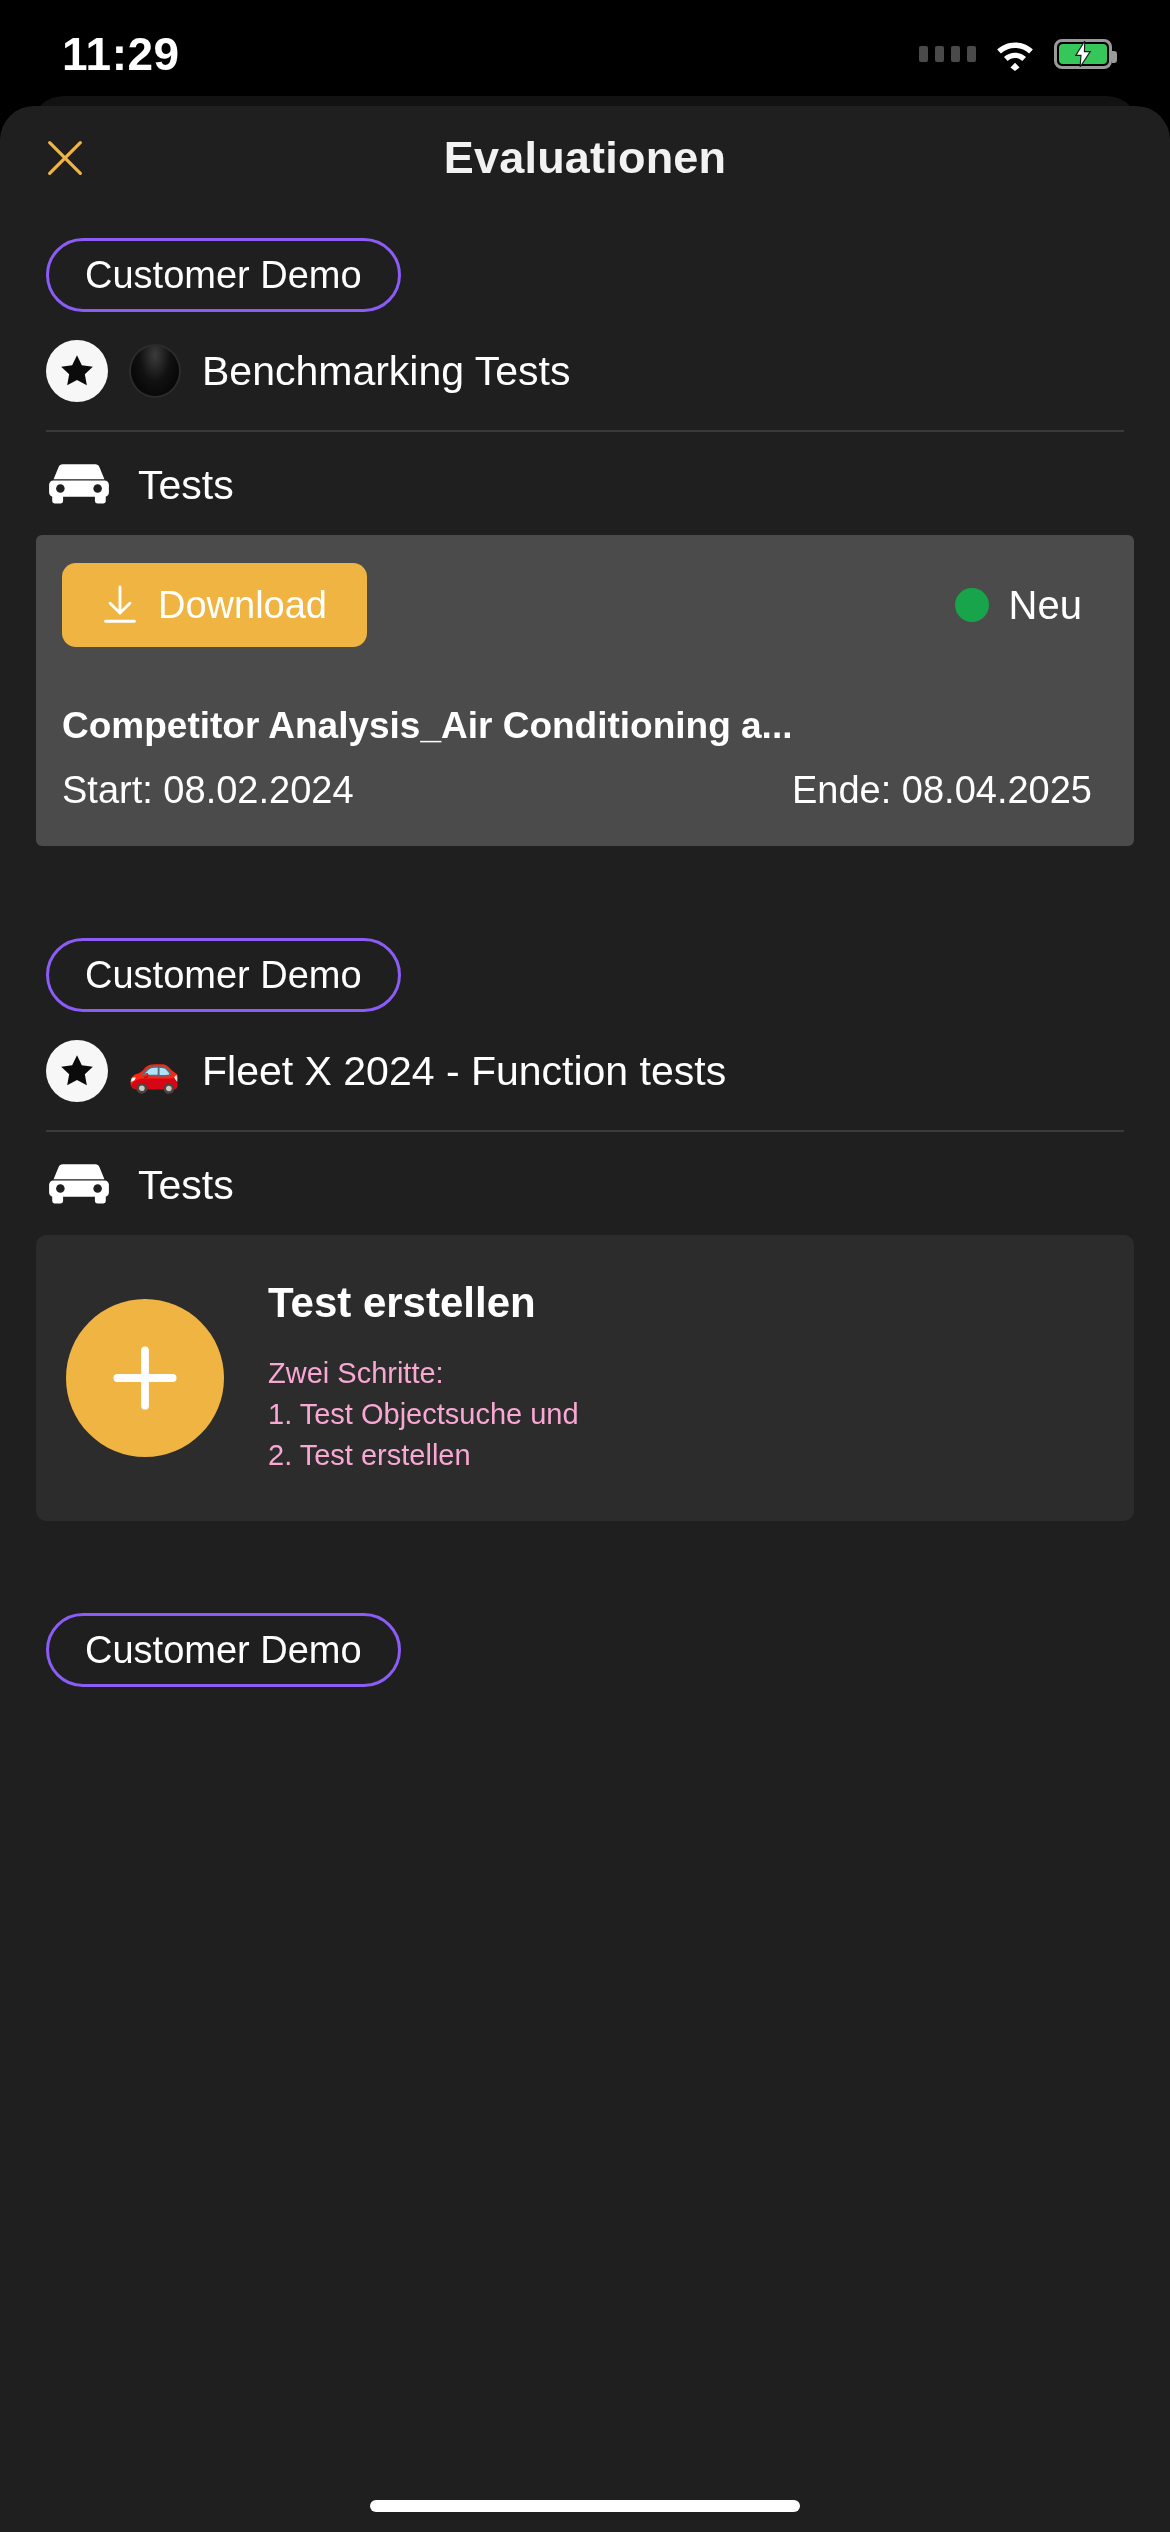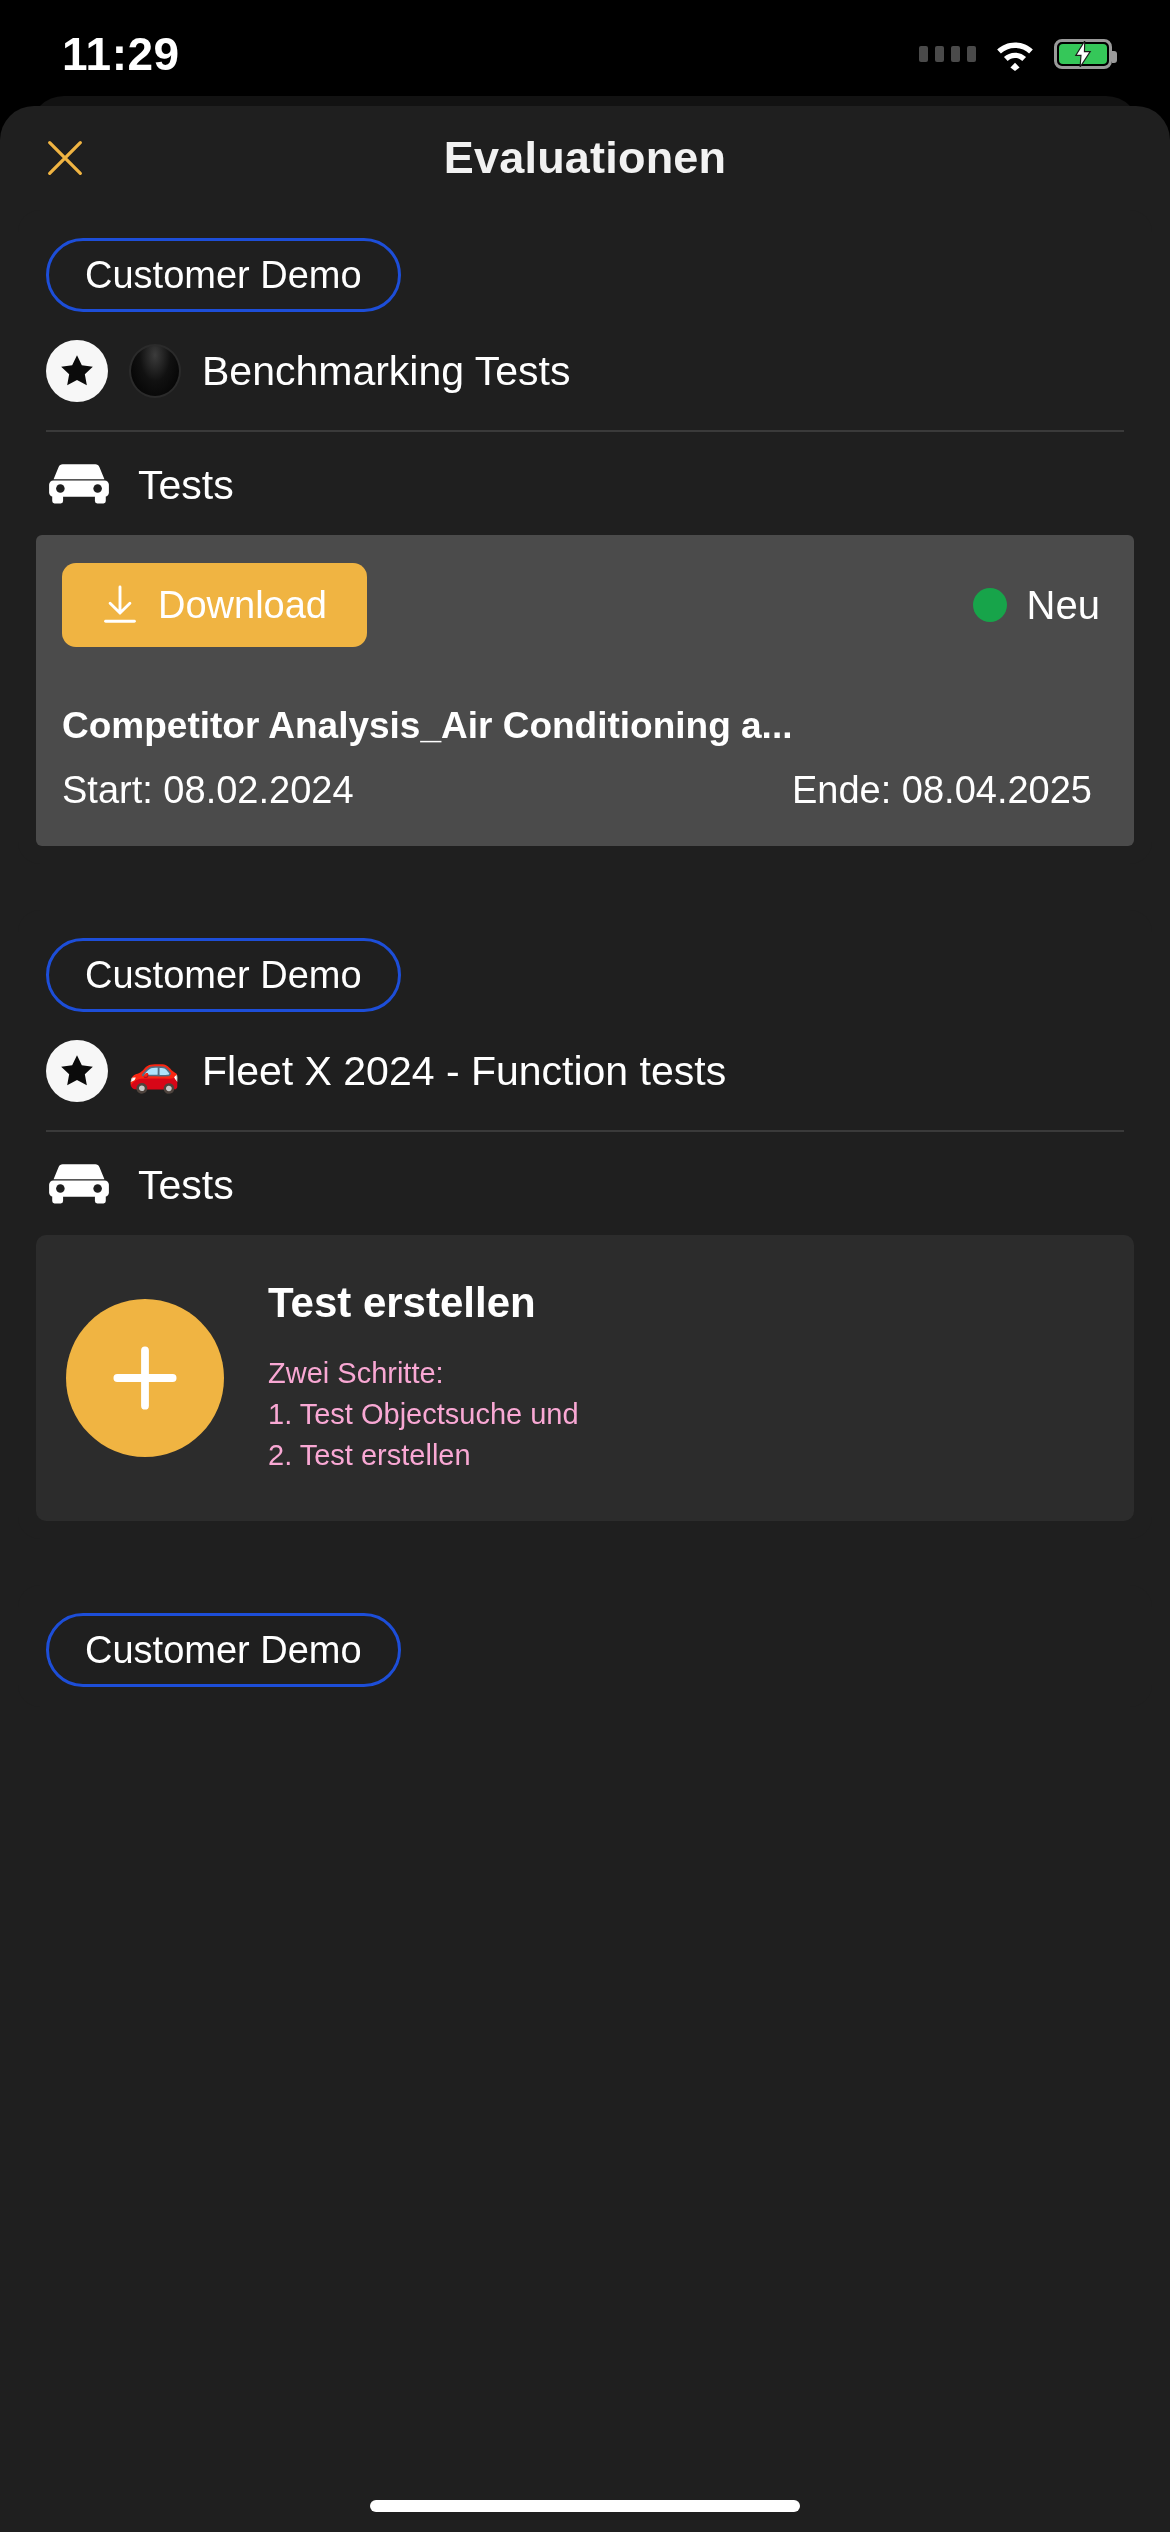--- a/index.html
+++ b/index.html
@@ -112,21 +112,21 @@
     border-radius:22px;
     margin-bottom:46px;
     overflow:hidden;
   }
   .card-head{
     padding:28px 28px 20px 28px;
   }
   .pill{
     display:inline-flex;
     align-items:center;
-    border:3px solid #1d4ed8;
+    border:3px solid #8b5cf6;
     border-radius:48px;
     padding:15px 36px;
     color:#FFFFFF;
     font-size:38px;
     line-height:1;
   }
   .proj-row{
     display:flex;
     align-items:center;
     gap:20px;
@@ -208,21 +208,21 @@
   .dl-button svg{ width:36px;height:40px; }
   .dl-button span{
     color:#FFFFFF;
     font-size:38px;
     line-height:1;
   }
   .status-chip{
     display:flex;
     align-items:center;
     gap:20px;
-    margin-right:8px;
+    margin-right:26px;
   }
   .status-dot{
     width:34px;height:34px;border-radius:50%;
     background:#17A44A;
   }
   .status-text{
     color:#FFFFFF;
     font-size:40px;
   }
   .dl-title{

